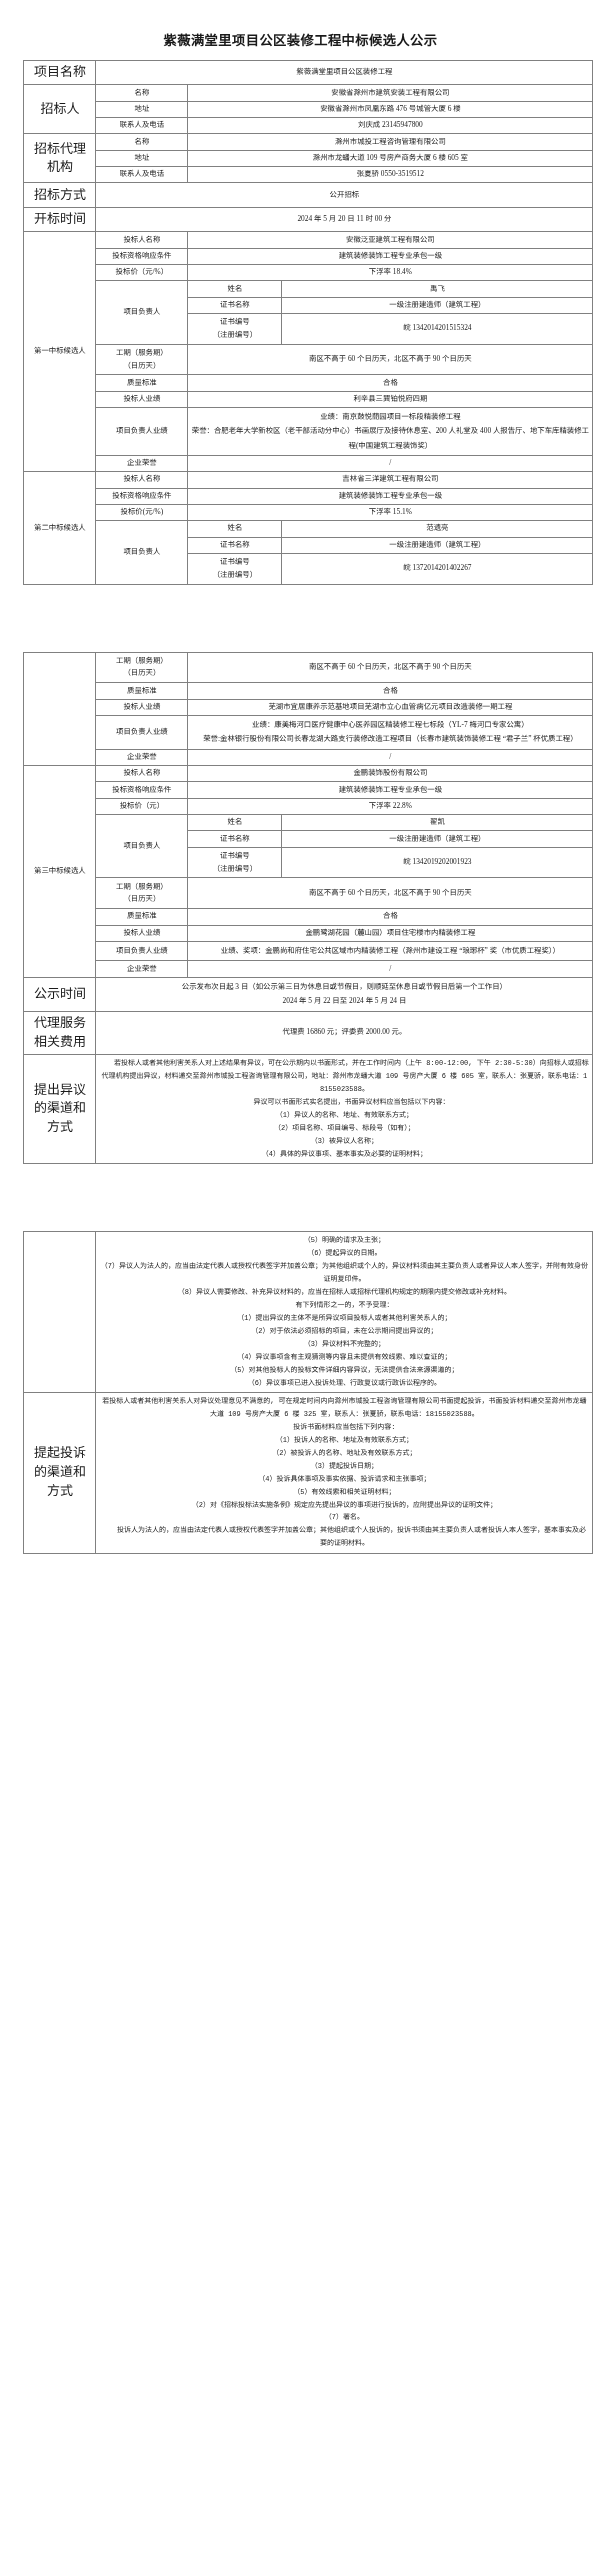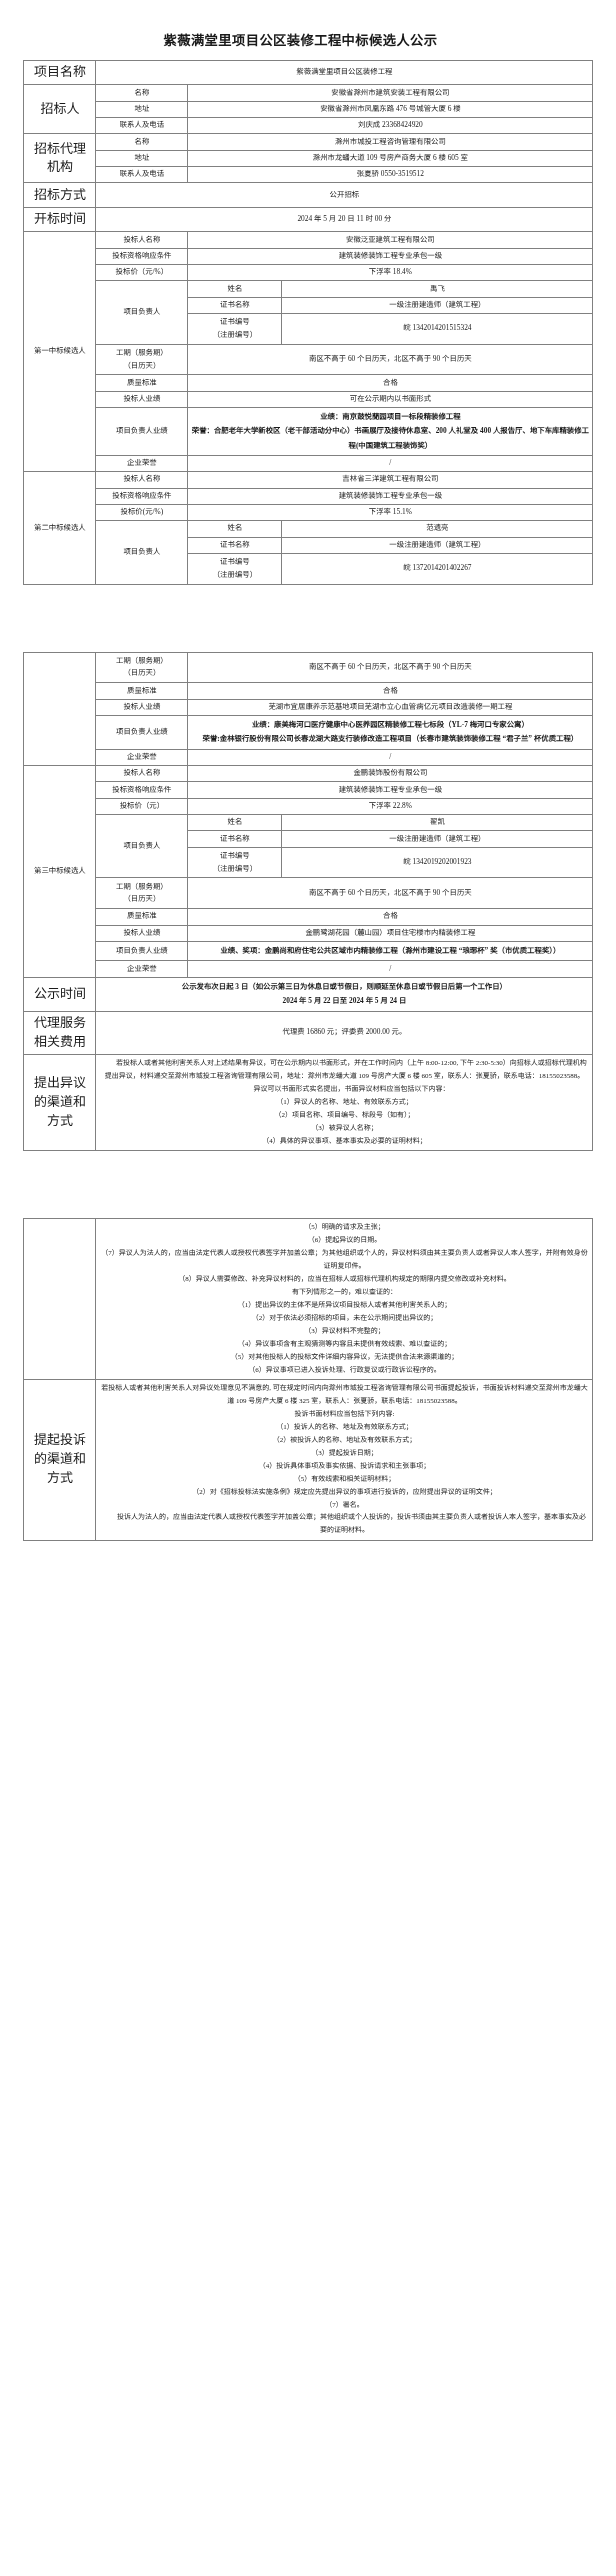--- a/index.html
+++ b/index.html
@@ -40,23 +40,23 @@
     word-break:break-all;
   }
   td.lbl{font-size:13px;}
   td.vtitle{font-size:7.4px;}
   td.para{
     text-align:left;
     padding:3.9px 6.2px 4.7px 6.2px;
     line-height:1.85;
     font-size:7px;
   }
-  td.para p{margin:0;}
+  td.para p{margin:0;font-family:Liberation Mono, monospace;}
   td.para p.ind{text-indent:2em;}
-  td.multi{line-height:1.9;font-weight:bold;}
+  td.multi{line-height:1.9;}
   .c-w1{width:72px;}
   .c-w2{width:92px;}
   .c-w3{width:94px;}
   .two-line{line-height:1.7;}
 </style>
 </head>
 <body>
 
 <div class="page">
   <div class="doc-title">紫薇满堂里项目公区装修工程中标候选人公示</div>
@@ -78,21 +78,21 @@
         <td class="lbl" rowspan="3">招标人</td>
         <td>名称</td>
         <td colspan="2">安徽省滁州市建筑安装工程有限公司</td>
       </tr>
       <tr>
         <td>地址</td>
         <td colspan="2">安徽省滁州市凤凰东路 476 号城管大厦 6 楼</td>
       </tr>
       <tr>
         <td>联系人及电话</td>
-        <td colspan="2">刘庆成 23368424920</td>
+        <td colspan="2">刘庆成 23145947800</td>
       </tr>
 
       <tr>
         <td class="lbl" rowspan="3">招标代理机构</td>
         <td>名称</td>
         <td colspan="2">滁州市城投工程咨询管理有限公司</td>
       </tr>
       <tr>
         <td>地址</td>
         <td colspan="2">滁州市龙蟠大道 109 号房产商务大厦 6 楼 605 室</td>
@@ -146,21 +146,21 @@
           <span>（日历天）</span>
         </td>
         <td colspan="2">南区不高于 60 个日历天，北区不高于 90 个日历天</td>
       </tr>
       <tr>
         <td>质量标准</td>
         <td colspan="2">合格</td>
       </tr>
       <tr>
         <td>投标人业绩</td>
-        <td colspan="2">可在公示期内以书面形式</td>
+        <td colspan="2">利辛县三巽铂悦府四期</td>
       </tr>
       <tr>
         <td>项目负责人业绩</td>
         <td class="multi" colspan="2">
           <div>业绩：南京鼓悦蕑园项目一标段精装修工程</div>
           <div>荣誉：合肥老年大学新校区（老干部活动分中心）书画展厅及接待休息室、200 人礼堂及 400 人报告厅、地下车库精装修工程(中国建筑工程装饰奖）</div>
         </td>
       </tr>
       <tr>
         <td>企业荣誉</td>
@@ -330,21 +330,21 @@
         <col>
     </colgroup>
     <tbody>
       <tr>
         <td class="lbl"></td>
         <td class="para">
           <p>（5）明确的请求及主张；</p>
           <p>（6）提起异议的日期。</p>
           <p>（7）异议人为法人的，应当由法定代表人或授权代表签字并加盖公章；为其他组织或个人的，异议材料须由其主要负责人或者异议人本人签字，并附有效身份证明复印件。</p>
           <p>（8）异议人需要修改、补充异议材料的，应当在招标人或招标代理机构规定的期限内提交修改或补充材料。</p>
-          <p>有下列情形之一的，难以查证的：</p>
+          <p>有下列情形之一的，不予受理：</p>
           <p>（1）提出异议的主体不是所异议项目投标人或者其他利害关系人的；</p>
           <p>（2）对于依法必须招标的项目，未在公示期间提出异议的；</p>
           <p>（3）异议材料不完整的；</p>
           <p>（4）异议事项含有主观猜测等内容且未提供有效线索、难以查证的；</p>
           <p>（5）对其他投标人的投标文件详细内容异议，无法提供合法来源渠道的；</p>
           <p>（6）异议事项已进入投诉处理、行政复议或行政诉讼程序的。</p>
         </td>
       </tr>
 
       <tr>

